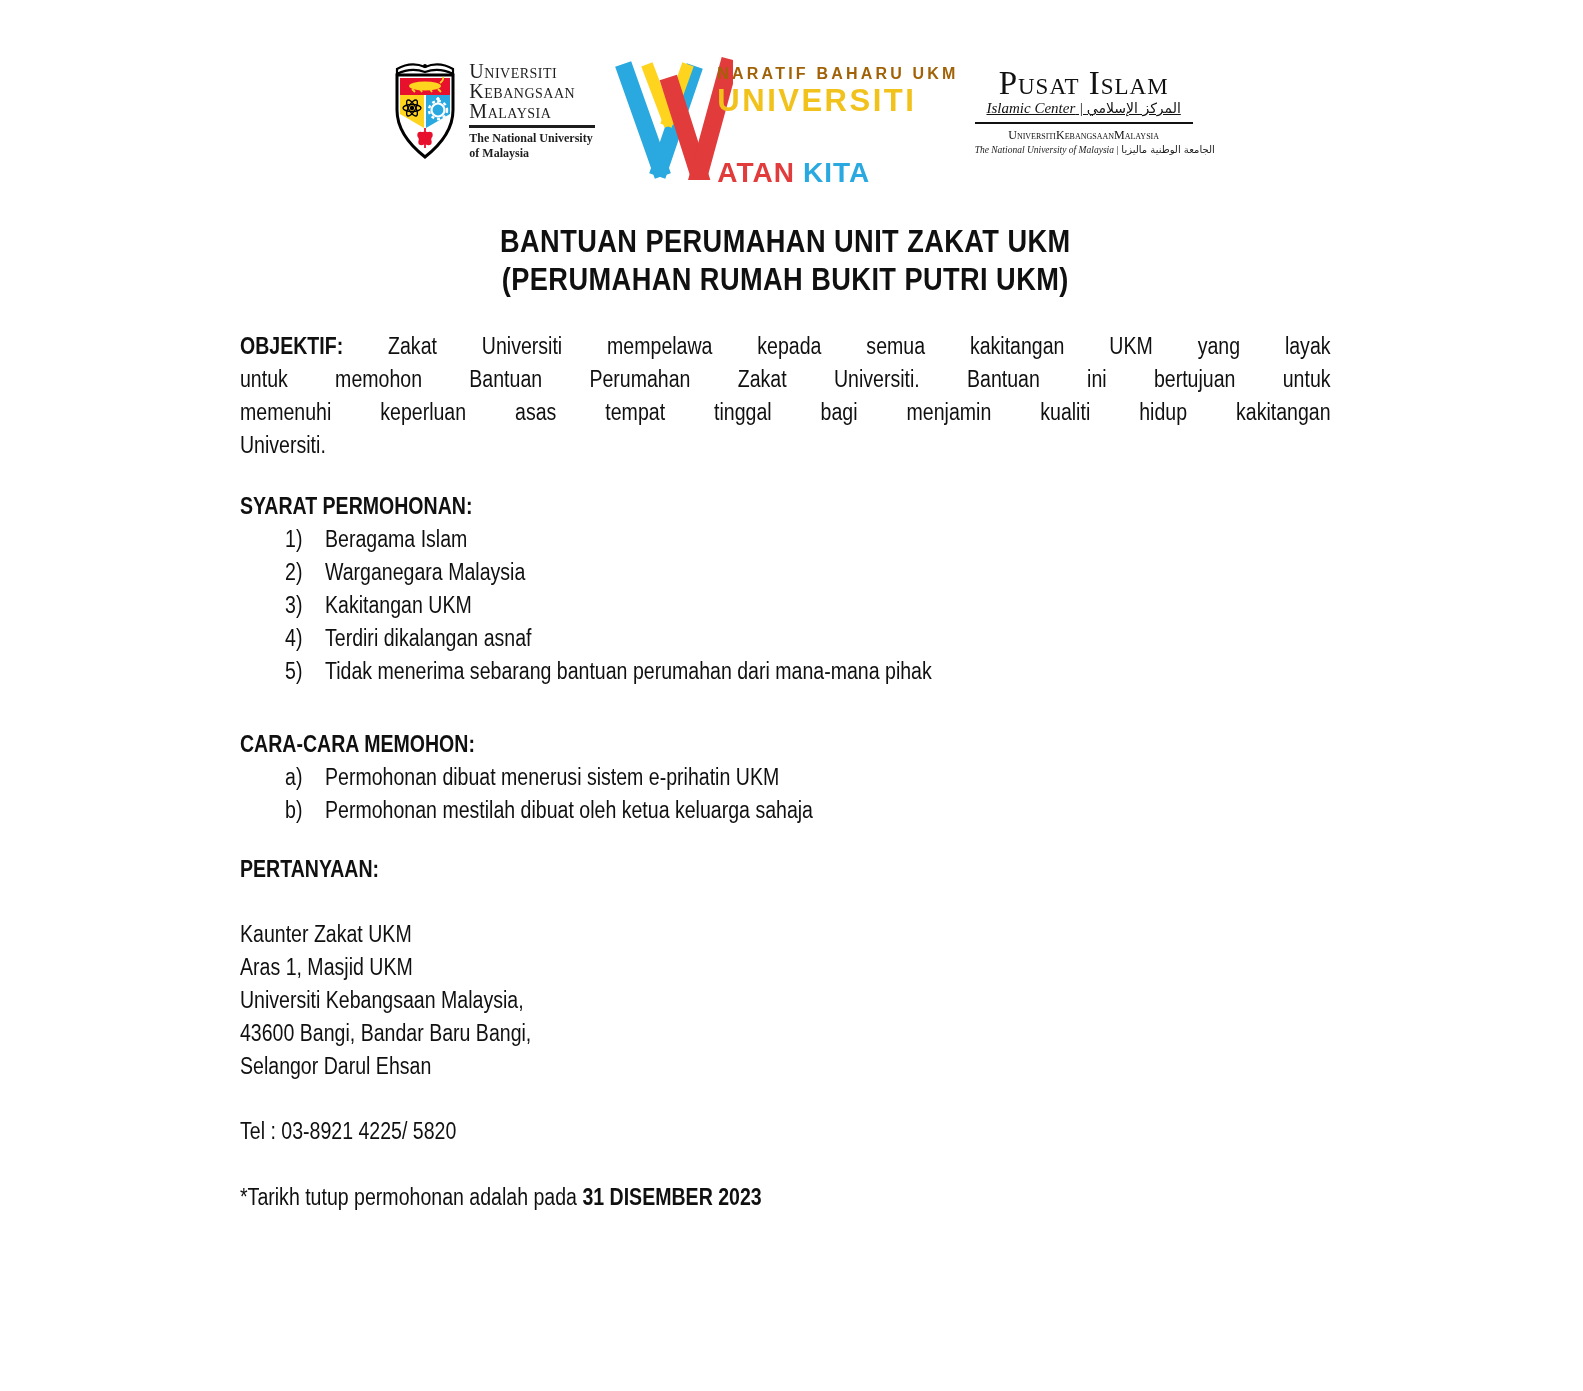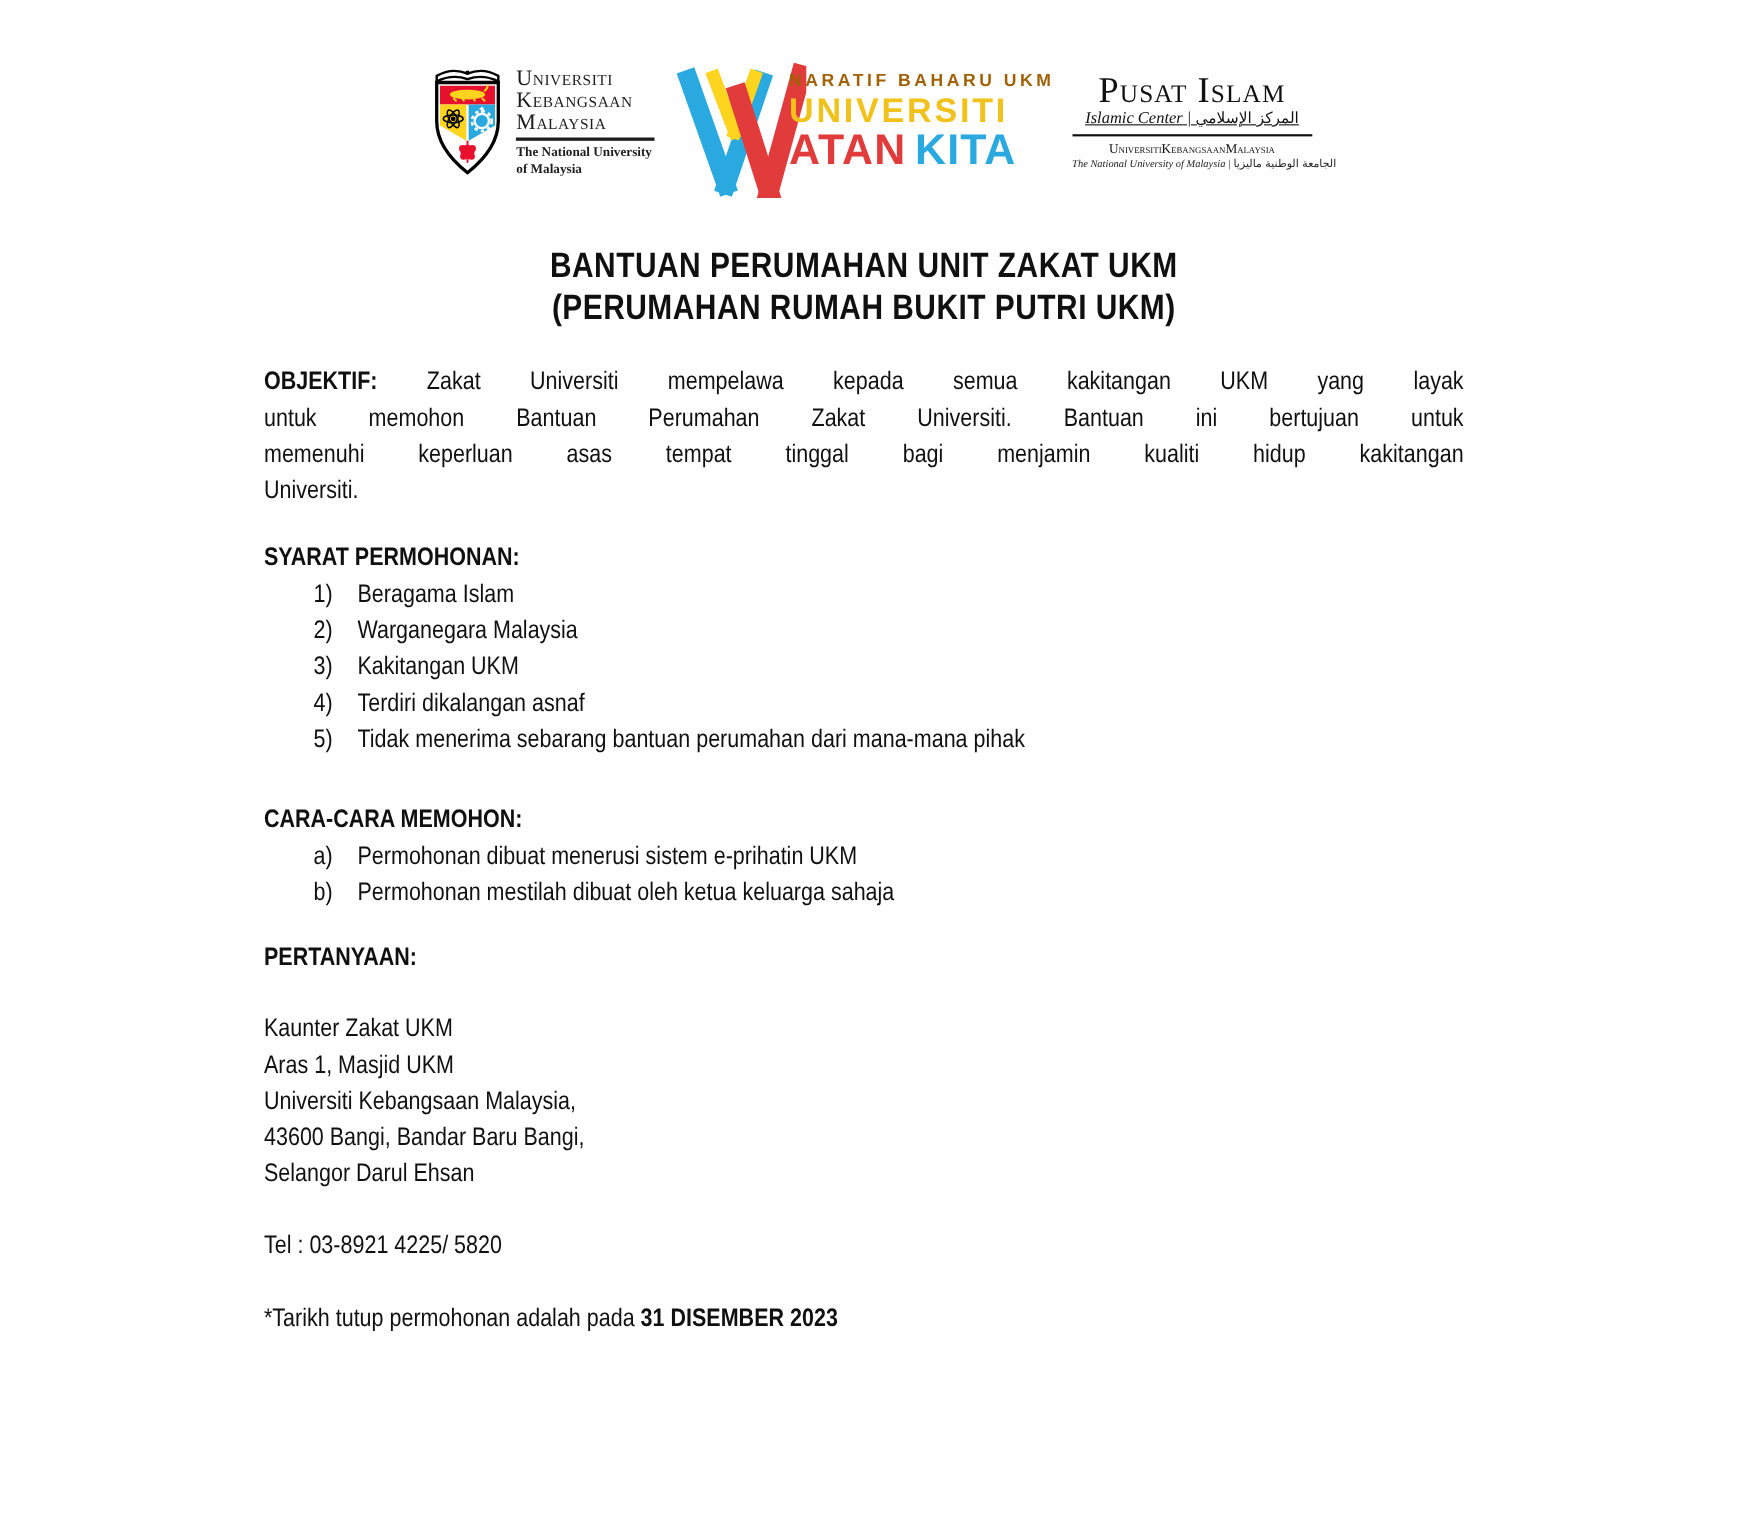--- a/index.html
+++ b/index.html
@@ -19,21 +19,21 @@
   .ukm-logo{display:flex; align-items:flex-start; gap:9px;}
   .ukm-text{padding-top:5px; font-family:"Liberation Serif", serif; color:#1d1d1d;}
   .ukm-name{font-variant:small-caps; font-size:20px; line-height:20px; letter-spacing:.5px;}
   .ukm-divider{border-top:3px solid #1d1d1d; width:126px; margin:4px 0 3px;}
   .ukm-tagline{font-weight:bold; font-size:12px; line-height:14.5px;}
 
   .watan-logo{display:flex; align-items:flex-start;}
   .watan-text{margin-left:-16px; padding-top:8px;}
   .watan-tagline{font-weight:bold; font-size:16px; letter-spacing:3.2px; line-height:20px; color:#a16207;}
   .watan-universiti{font-weight:bold; font-size:31px; line-height:33px; letter-spacing:2.5px; color:var(--gold);}
-  .watan-watankita{font-weight:bold; font-size:39px; line-height:40px; letter-spacing:1px;}
+  .watan-watankita{font-weight:bold; font-size:28px; line-height:40px; letter-spacing:1px;margin-top:36px;}
   .watan-atan{color:var(--logo-red);} .watan-kita{color:var(--blue); margin-left:8px;}
 
   .pusat-logo{width:218px; padding-top:12px; font-family:"Liberation Serif", serif; color:#111;}
   .pusat-title{font-variant:small-caps; font-size:33px; line-height:31px; letter-spacing:1px; text-align:center; white-space:nowrap;}
   .pusat-sub{font-style:italic; font-size:15px; line-height:19px; text-align:center; white-space:nowrap;text-decoration:underline;}
   .pusat-sub .ar{font-family:"DejaVu Sans", sans-serif; font-style:normal; font-size:14px;}
   .pusat-divider{border-top:2px solid #111; margin:4px 0 2px;}
   .pusat-org{font-variant:small-caps; font-size:12px; line-height:18px; text-align:center; word-spacing:-3px; white-space:nowrap;}
   .pusat-orgsub{font-style:italic; font-size:9.5px; line-height:12px; text-align:center; white-space:nowrap; color:#222;}
   .pusat-orgsub .ar{font-family:"DejaVu Sans", sans-serif; font-style:normal; font-size:10px;}

